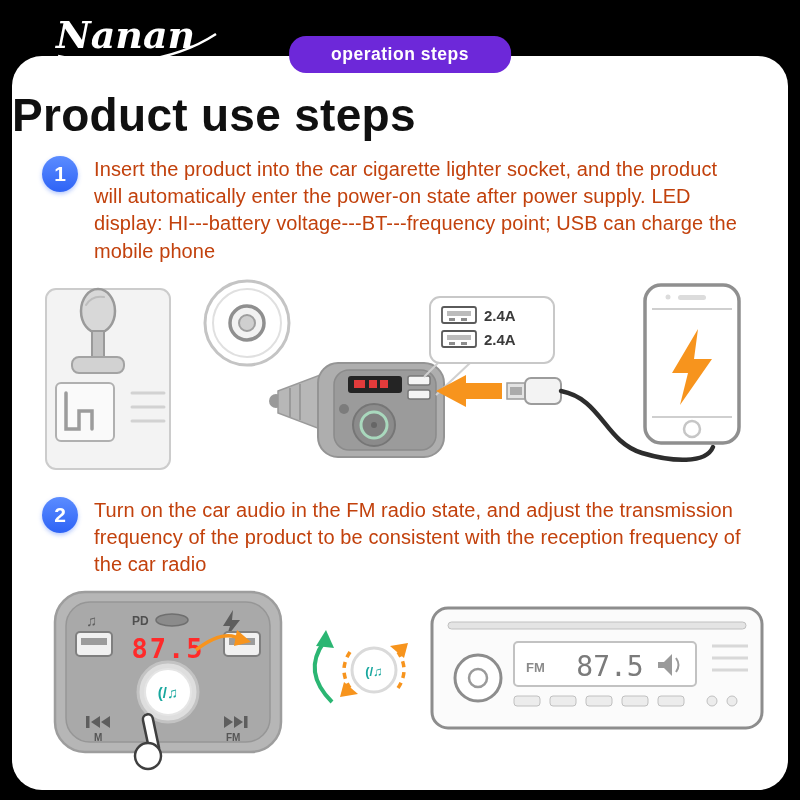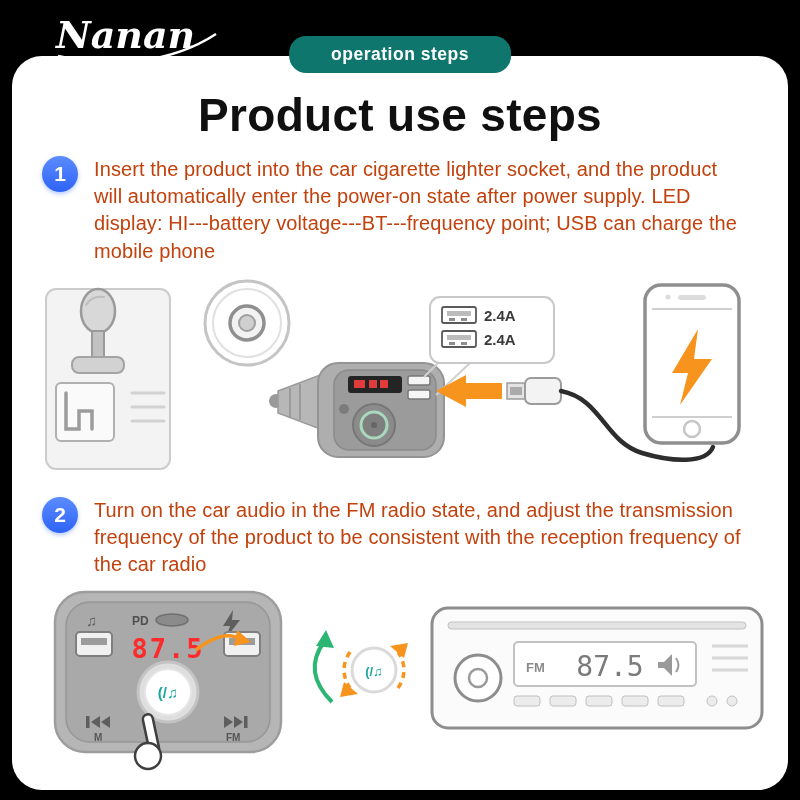--- a/index.html
+++ b/index.html
@@ -2,23 +2,23 @@
 <html><head>
 <meta charset="utf-8">
 <style>
   html,body{margin:0;padding:0;}
   body{width:800px;height:800px;background:#000;position:relative;overflow:hidden;
        font-family:"Liberation Sans",sans-serif;}
   .card{position:absolute;left:12px;top:56px;right:12px;bottom:10px;background:#fff;
         border-radius:30px;}
   .logo{position:absolute;top:4px;left:12px;z-index:3;margin-left:36px;}
   .badge{position:absolute;top:36px;left:50%;transform:translateX(-50%);z-index:4;
-         background:#0f766e;color:#fff;font-size:17.5px;font-weight:bold;
+         background:#6d28d9;color:#fff;font-size:17.5px;font-weight:bold;
          padding:8px 42px;border-radius:17px;letter-spacing:.5px;}
-  .title{margin:32px 0 0;text-align:center;font-size:46px;font-weight:800;color:#101010;
+  .title{margin:32px 0 0;text-align:left;font-size:46px;font-weight:800;color:#101010;
          letter-spacing:.3px;}
   .step{display:flex;align-items:flex-start;gap:16px;margin:14px 26px 0 30px;}
   .step-num{flex:0 0 36px;height:36px;border-radius:50%;
             background:linear-gradient(180deg,#5b8cff,#2e63f6);color:#fff;font-size:21px;
             font-weight:bold;display:flex;align-items:center;justify-content:center;
             box-shadow:0 2px 4px rgba(46,99,246,.35);}
   .step-text{font-size:20px;line-height:1.36;color:#c2410c;font-weight:400;max-width:652px;
              letter-spacing:.1px;}
   .illus{display:block;margin:6px auto 0;}
 </style>

